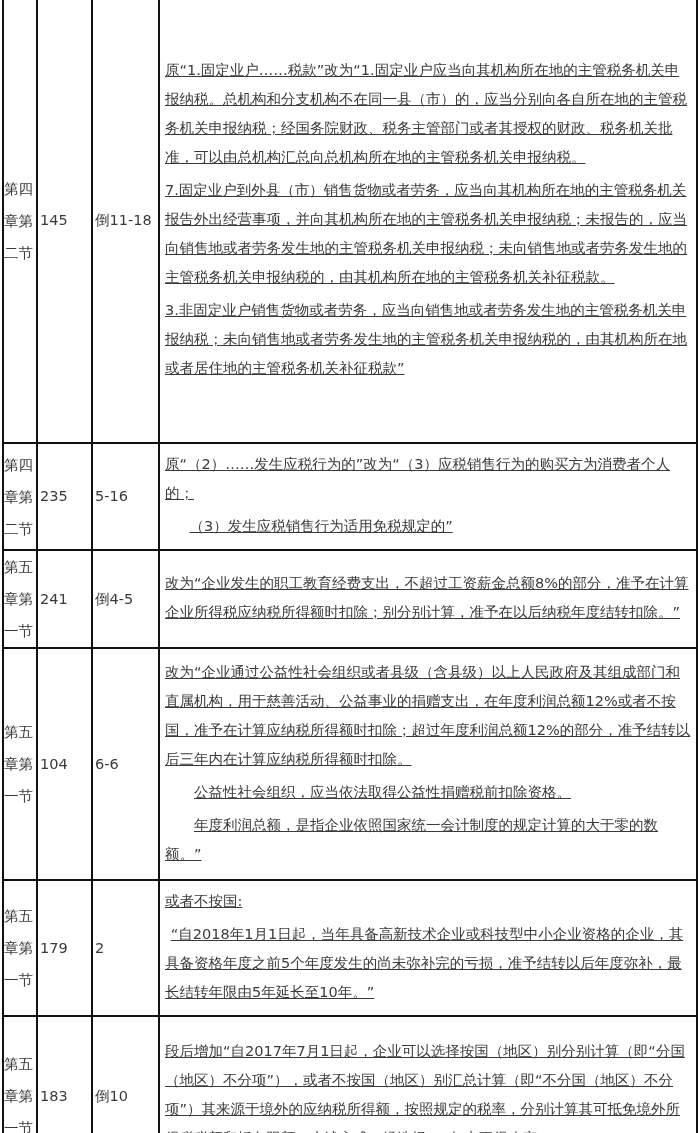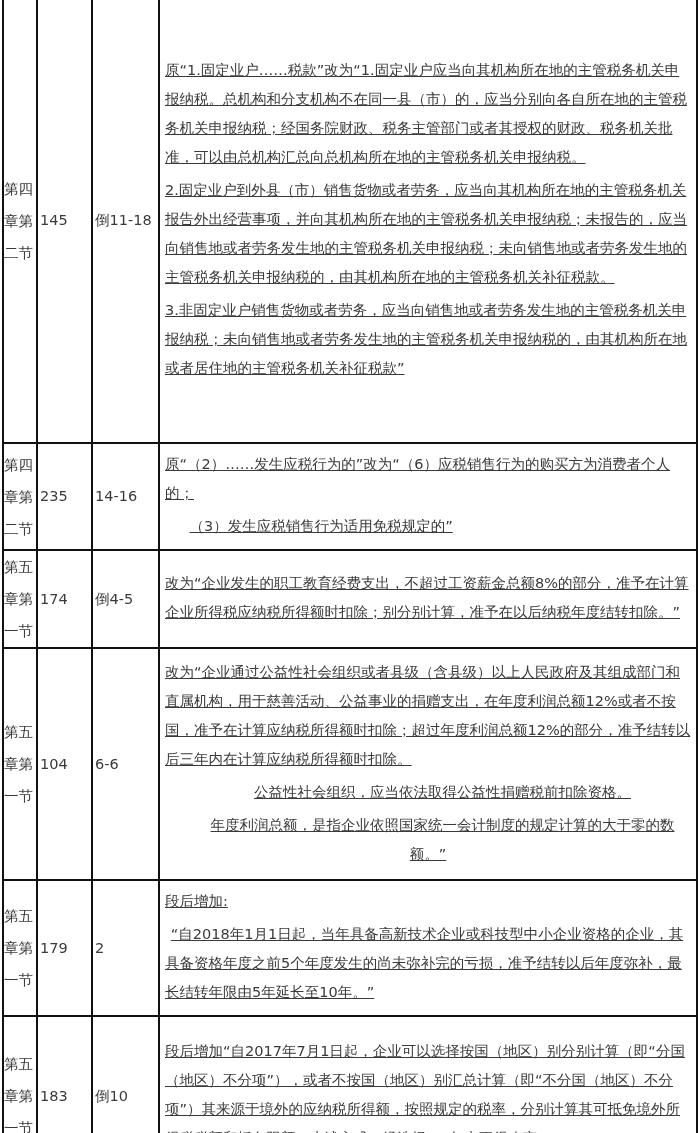--- a/index.html
+++ b/index.html
@@ -5,77 +5,77 @@
     html, body { margin: 0; padding: 0; background: #ffffff; }
     body { width: 698px; height: 1133px; overflow: hidden; position: relative;
            font-family: "DejaVu Sans", "Liberation Sans", sans-serif; color: #333333; }
     table { border-collapse: collapse; position: absolute; left: 2px; top: -3px; width: 694px; table-layout: fixed; }
     td { border: 2px solid #111111; padding: 0 1px; vertical-align: middle; font-size: 14.5px; line-height: 29px; color: #3a3a3a; }
     col.c1 { width: 34px; } col.c2 { width: 55px; } col.c3 { width: 67px; } col.c4 { width: 538px; }
     td.ch { padding: 0; white-space: normal; word-break: break-all; line-height: 32px; }
     td.pg, td.ln { padding-left: 2px; }
     td.content { padding: 2px 1px 4px 1px; }
     td.content p { margin: 4px; text-decoration: underline; }
-    p.indent { text-indent: 2em; text-align: center; }
+    p.indent { text-indent: 2em; }
     p.indent1 { text-indent: 1em; padding-left: 10px; }
   </style>
 </head>
 <body>
 
 <table>
   <colgroup>
       <col class="c1">
       <col class="c2">
       <col class="c3">
       <col class="c4">
     </colgroup>
   <tbody>
     <tr style="height:445px">
       <td class="ch">第四章第二节</td>
       <td class="pg">145</td>
       <td class="ln">倒11-18</td>
       <td class="content">
         <p>原“1.固定业户……税款”改为“1.固定业户应当向其机构所在地的主管税务机关申报纳税。总机构和分支机构不在同一县（市）的，应当分别向各自所在地的主管税务机关申报纳税；经国务院财政、税务主管部门或者其授权的财政、税务机关批准，可以由总机构汇总向总机构所在地的主管税务机关申报纳税。</p>
-        <p>2.固定业户到外县（市）销售货物或者劳务，应当向其机构所在地的主管税务机关报告外出经营事项，并向其机构所在地的主管税务机关申报纳税；未报告的，应当向销售地或者劳务发生地的主管税务机关申报纳税；未向销售地或者劳务发生地的主管税务机关申报纳税的，由其机构所在地的主管税务机关补征税款。</p>
+        <p>7.固定业户到外县（市）销售货物或者劳务，应当向其机构所在地的主管税务机关报告外出经营事项，并向其机构所在地的主管税务机关申报纳税；未报告的，应当向销售地或者劳务发生地的主管税务机关申报纳税；未向销售地或者劳务发生地的主管税务机关申报纳税的，由其机构所在地的主管税务机关补征税款。</p>
         <p>3.非固定业户销售货物或者劳务，应当向销售地或者劳务发生地的主管税务机关申报纳税；未向销售地或者劳务发生地的主管税务机关申报纳税的，由其机构所在地或者居住地的主管税务机关补征税款”</p>
       </td>
     </tr>
     <tr style="height:68px">
       <td class="ch">第四章第二节</td>
       <td class="pg">235</td>
-      <td class="ln">14-16</td>
+      <td class="ln">5-16</td>
       <td class="content">
-        <p>原“（2）……发生应税行为的”改为“（6）应税销售行为的购买方为消费者个人的；</p>
+        <p>原“（2）……发生应税行为的”改为“（3）应税销售行为的购买方为消费者个人的；</p>
         <p class="indent1">（3）发生应税销售行为适用免税规定的”</p>
       </td>
     </tr>
     <tr style="height:96px">
       <td class="ch">第五章第一节</td>
-      <td class="pg">174</td>
+      <td class="pg">241</td>
       <td class="ln">倒4-5</td>
       <td class="content">
         <p>改为“企业发生的职工教育经费支出，不超过工资薪金总额8%的部分，准予在计算企业所得税应纳税所得额时扣除；别分别计算，准予在以后纳税年度结转扣除。”</p>
       </td>
     </tr>
     <tr style="height:232px">
       <td class="ch">第五章第一节</td>
       <td class="pg">104</td>
       <td class="ln">6-6</td>
       <td class="content">
         <p>改为“企业通过公益性社会组织或者县级（含县级）以上人民政府及其组成部门和直属机构，用于慈善活动、公益事业的捐赠支出，在年度利润总额12%或者不按国，准予在计算应纳税所得额时扣除；超过年度利润总额12%的部分，准予结转以后三年内在计算应纳税所得额时扣除。</p>
         <p class="indent">公益性社会组织，应当依法取得公益性捐赠税前扣除资格。</p>
         <p class="indent">年度利润总额，是指企业依照国家统一会计制度的规定计算的大于零的数额。”</p>
       </td>
     </tr>
     <tr style="height:130px">
       <td class="ch">第五章第一节</td>
       <td class="pg">179</td>
       <td class="ln">2</td>
       <td class="content">
-        <p>段后增加:</p>
+        <p>或者不按国:</p>
         <p style="text-indent:0.4em">“自2018年1月1日起，当年具备高新技术企业或科技型中小企业资格的企业，其具备资格年度之前5个年度发生的尚未弥补完的亏损，准予结转以后年度弥补，最长结转年限由5年延长至10年。”</p>
       </td>
     </tr>
     <tr style="height:160px">
       <td class="ch">第五章第一节</td>
       <td class="pg">183</td>
       <td class="ln">倒10</td>
       <td class="content">
         <p>段后增加“自2017年7月1日起，企业可以选择按国（地区）别分别计算（即“分国（地区）不分项”），或者不按国（地区）别汇总计算（即“不分国（地区）不分项”）其来源于境外的应纳税所得额，按照规定的税率，分别计算其可抵免境外所得税税额和抵免限额。上述方式一经选择，5年内不得改变。”</p>
       </td>

